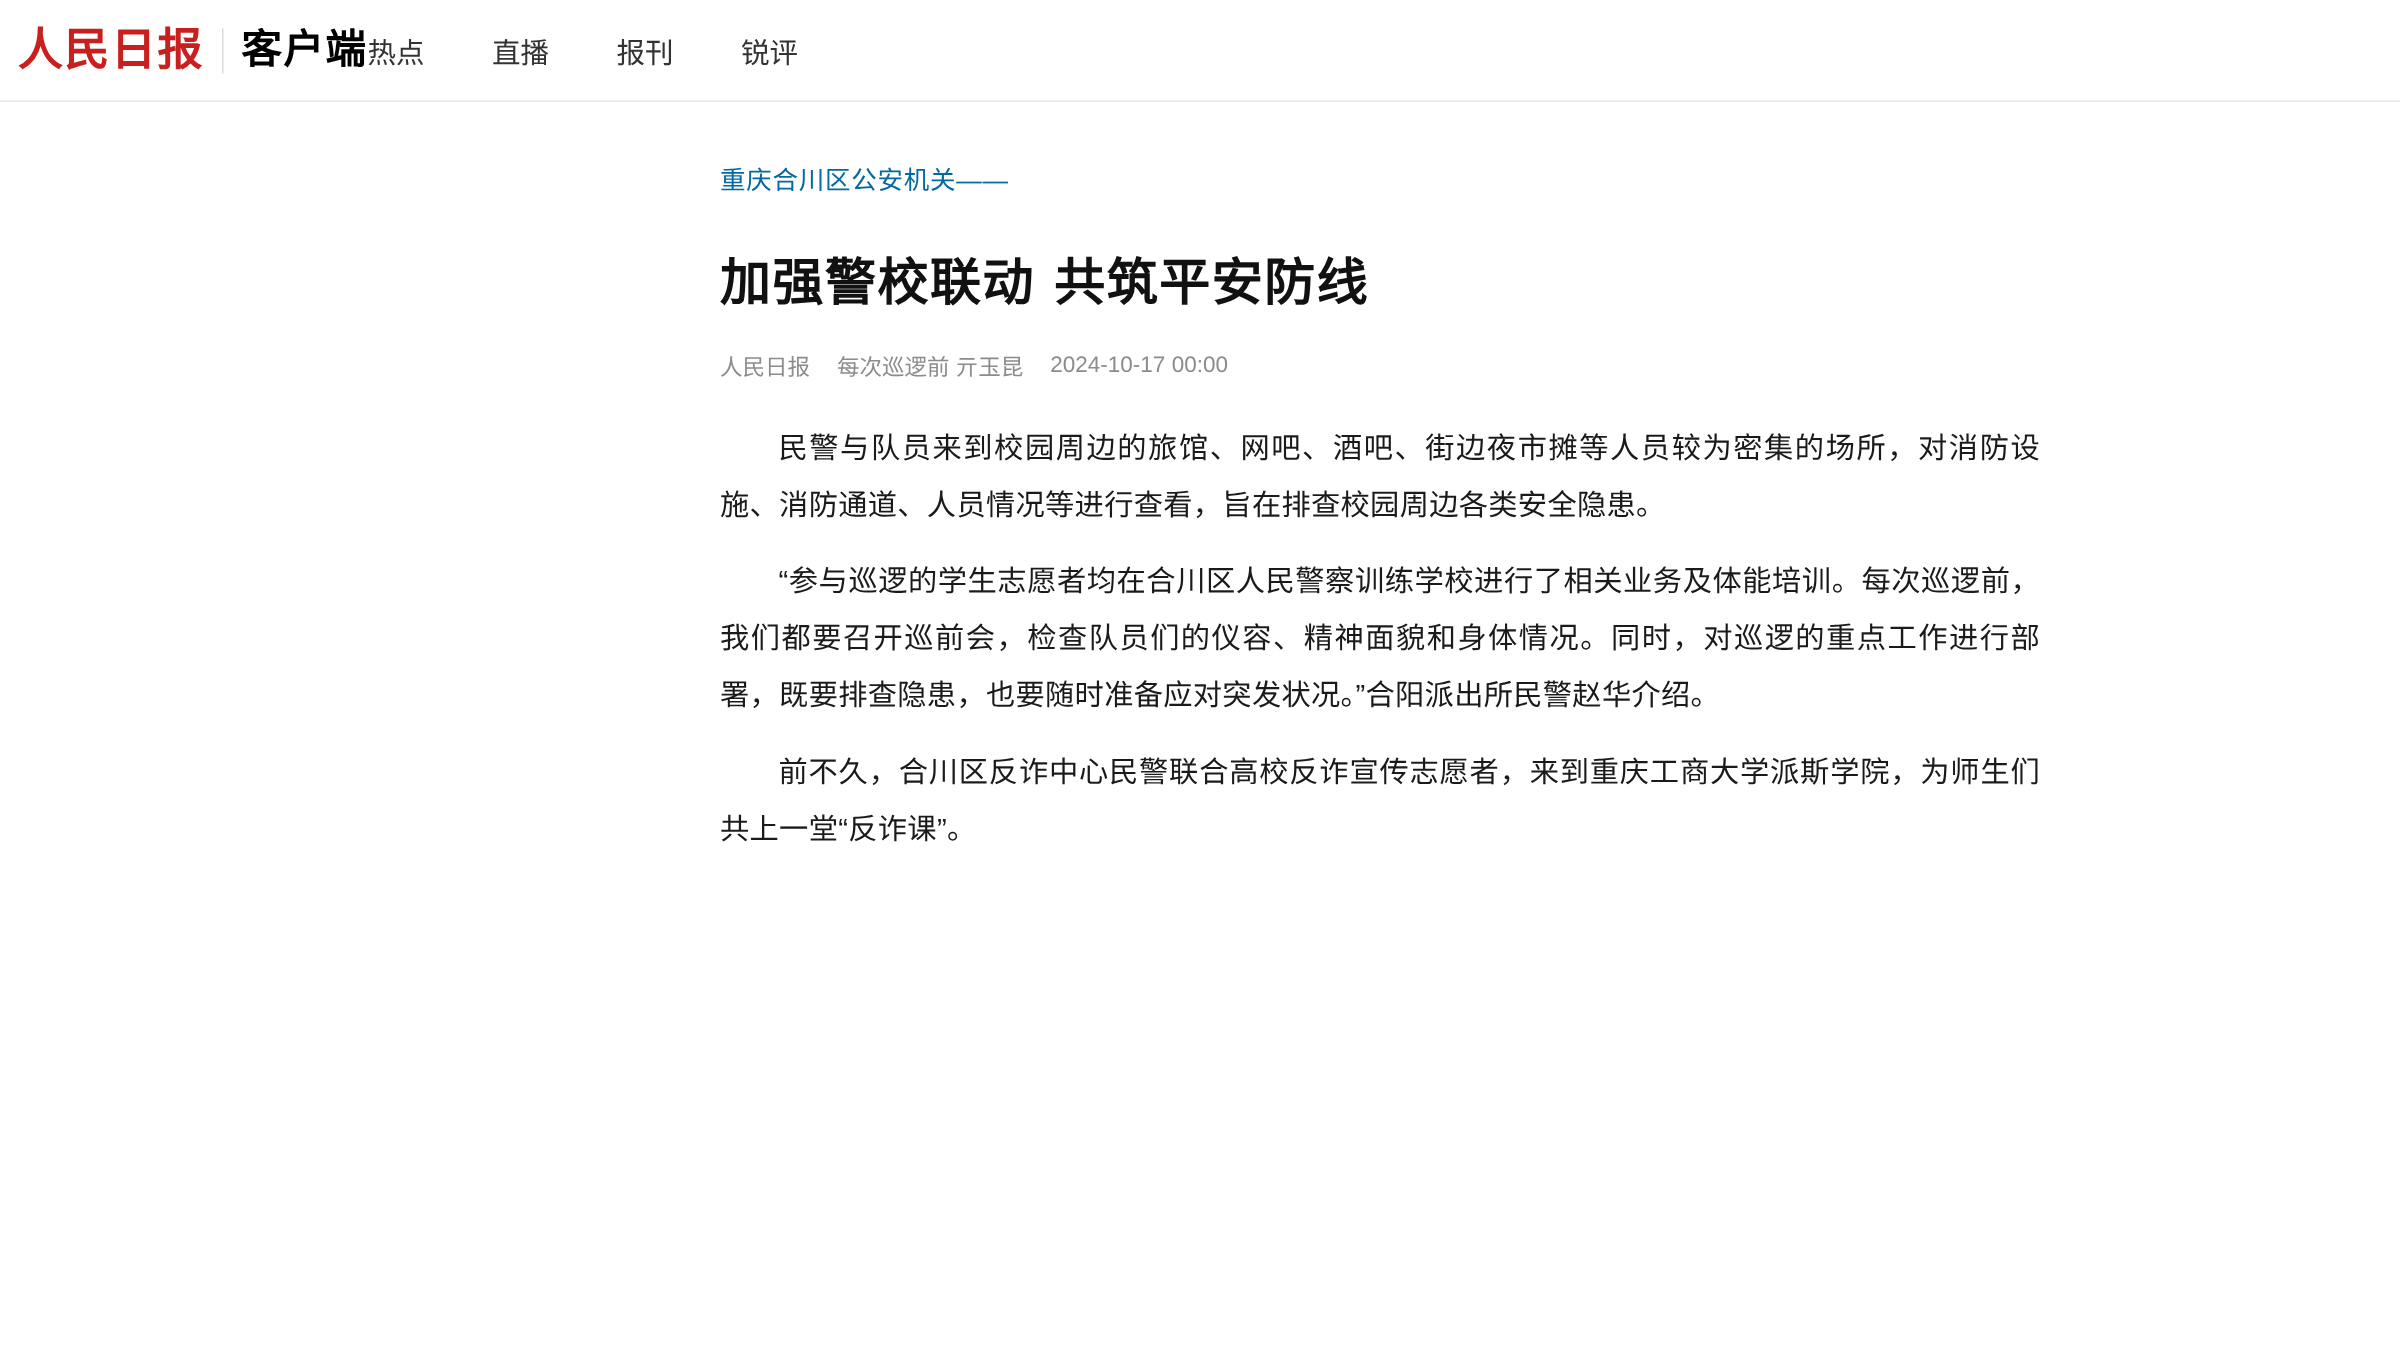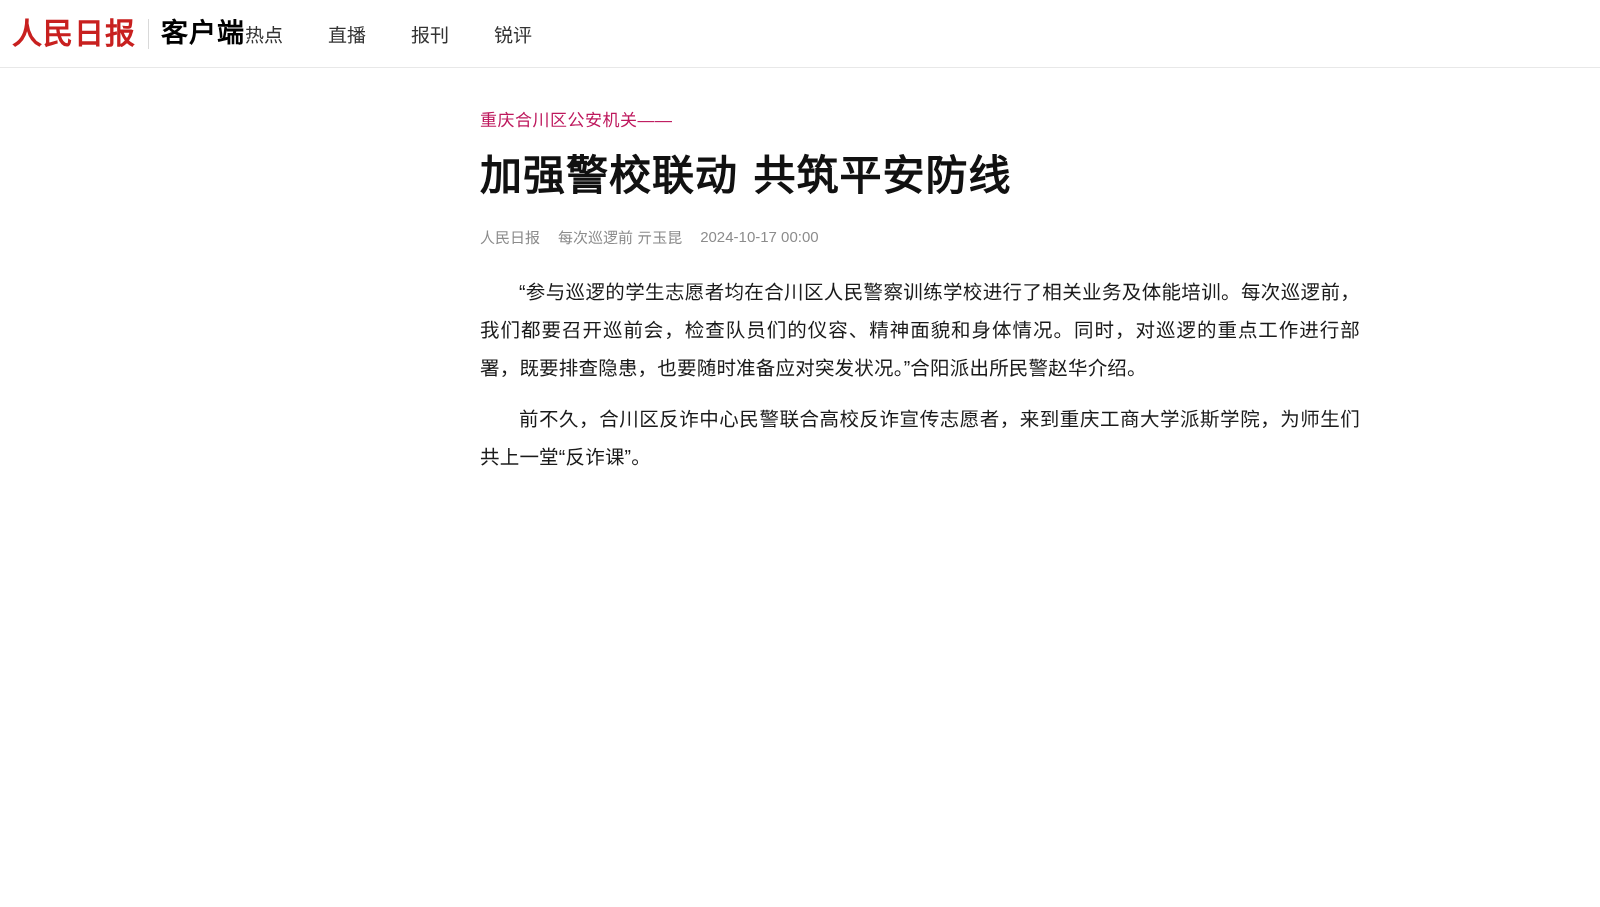--- a/index.html
+++ b/index.html
@@ -73,27 +73,27 @@
   }
   .article {
     width: 880px;
     margin: 0 auto;
     padding: 38px 0 60px 0;
     box-sizing: border-box;
     margin-left: 480px;
   }
   .kicker {
     font-size: 17px;
-    color: #be185d;
+    color: #0369a1;
     letter-spacing: 0.5px;
-    margin-bottom: 18px;
+    margin-bottom: 36px;
   }
   .headline {
     font-family: "DejaVu Serif", "Liberation Serif", serif;
-    font-size: 42px;
+    font-size: 34px;
     font-weight: 700;
     color: #111111;
     line-height: 1.3;
     margin: 0 0 22px 0;
     letter-spacing: 1px;
   }
   .byline {
     font-size: 15px;
     color: #8c8c8c;
     margin-bottom: 26px;
@@ -131,18 +131,19 @@
 <div class="page-wrap">
   <article class="article">
     <div class="kicker">重庆合川区公安机关——</div>
     <h1 class="headline">加强警校联动 共筑平安防线</h1>
     <div class="byline">
       <span>人民日报</span>
       <span>每次巡逻前 亓玉昆</span>
       <span>2024-10-17 00:00</span>
     </div>
     <div class="body">
+      <p>民警与队员来到校园周边的旅馆、网吧、酒吧、街边夜市摊等人员较为密集的场所，对消防设施、消防通道、人员情况等进行查看，旨在排查校园周边各类安全隐患。</p>
       <p>“参与巡逻的学生志愿者均在合川区人民警察训练学校进行了相关业务及体能培训。每次巡逻前，我们都要召开巡前会，检查队员们的仪容、精神面貌和身体情况。同时，对巡逻的重点工作进行部署，既要排查隐患，也要随时准备应对突发状况。”合阳派出所民警赵华介绍。</p>
       <p>前不久，合川区反诈中心民警联合高校反诈宣传志愿者，来到重庆工商大学派斯学院，为师生们共上一堂“反诈课”。</p>
 
     </div>
   </article>
 </div>
 
 </body></html>

